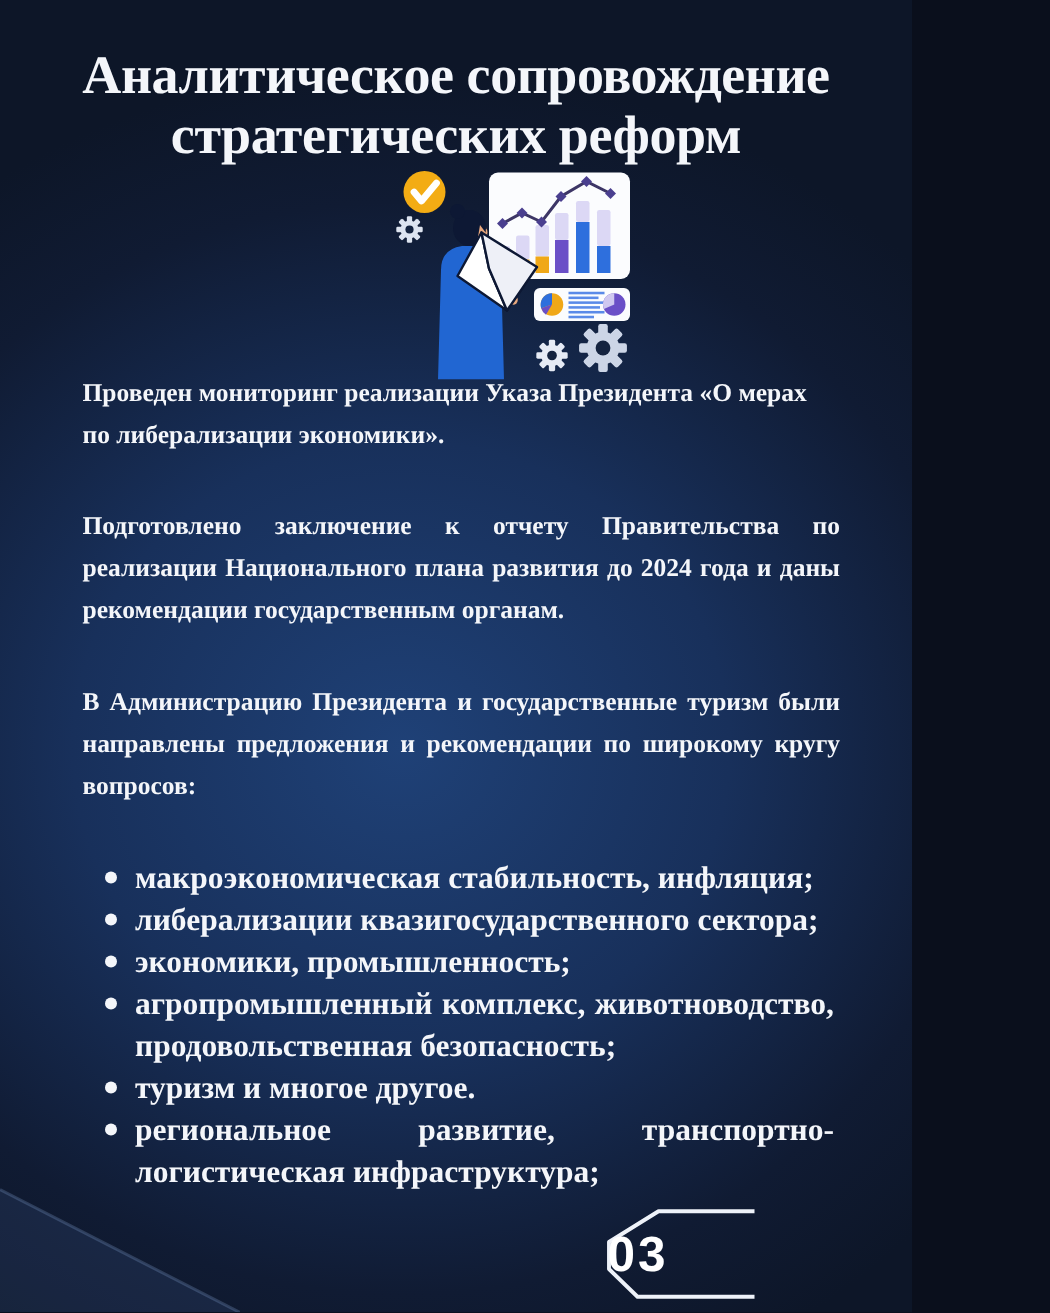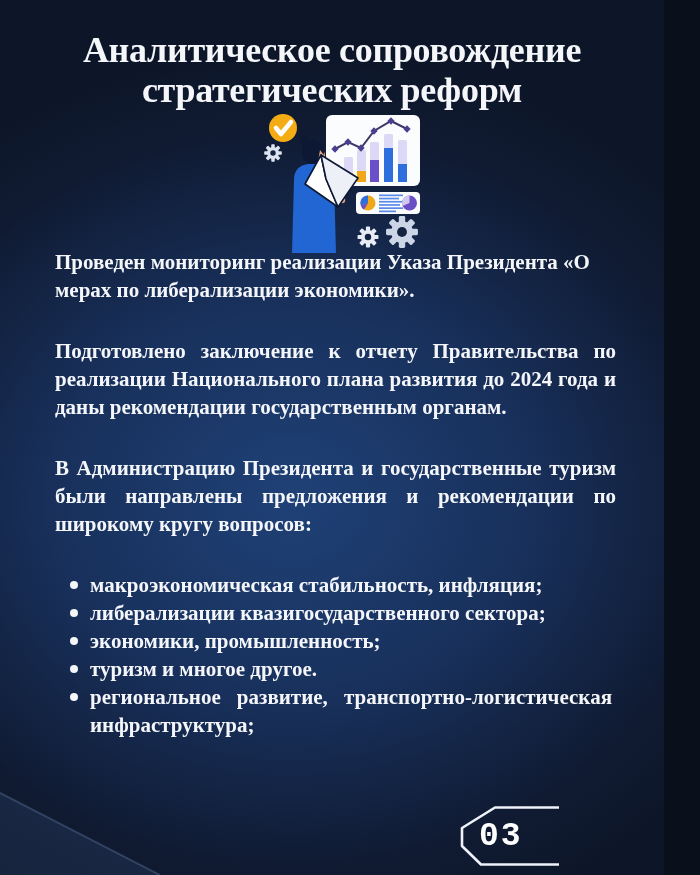--- a/index.html
+++ b/index.html
@@ -1,52 +1,52 @@
 <!DOCTYPE html>
 <html><head>
 <meta charset="utf-8">
 <style>
   html,body{margin:0;padding:0;background:#0a0f1c;}
   .slide{
     position:relative;
-    width:664px;height:875px;
+    width:608px;height:875px;
     overflow:hidden;
     background:
       radial-gradient(ellipse 80% 52% at 44% 57%, #1f4177 0%, #18305b 45%, #101b33 80%, #0d1628 100%);
     font-family:"Liberation Serif","DejaVu Serif",serif;
     color:#f4f6fa;
   }
   .title{
     position:absolute;top:30px;left:0;right:0;
     margin:0;text-align:center;
     font-size:36px;line-height:1.12;font-weight:700;
     letter-spacing:-0.3px;color:#f4f6fa;
   }
   .illustration{position:absolute;left:250px;top:108px;width:200px;height:145px;}
   .content{position:absolute;left:55px;right:48px;top:248px;}
   .para{
     margin:0 0 33px 0;
-    font-size:21px;line-height:28px;font-weight:700;
+    font-size:17px;line-height:28px;font-weight:700;
     text-align:justify;text-align-last:left;
   }
   .para.first{text-align:left;}
   .bullets{list-style:none;margin:9px 4px 0 0;padding:0 0 0 15px;}
   .bullets li{
     position:relative;padding-left:20px;
     font-size:21px;line-height:28px;font-weight:700;
     text-align:justify;text-align-last:left;
   }
   .bullets li .dot{
     position:absolute;left:0;top:10px;width:8px;height:8px;
     border-radius:50%;background:#f4f6fa;
   }
   .page-badge{position:absolute;right:0;bottom:8px;width:215px;height:62px;}
   .page-badge .num{
-    position:absolute;left:30px;top:50%;transform:translateY(-50%);
-    font-family:Liberation Mono, monospace;
+    position:absolute;left:12px;top:50%;transform:translateY(-50%);
+    font-family:Liberation Sans, sans-serif;
     font-size:33px;font-weight:700;letter-spacing:2px;color:#ffffff;
   }
   .corner-accent{position:absolute;left:0;bottom:0;}
 </style>
 </head>
 <body>
 
 <div class="slide">
 
   <svg class="corner-accent" width="160" height="90">
@@ -162,20 +162,21 @@
   </div>
 
   <div class="content">
     <p class="para first">Проведен мониторинг реализации Указа Президента «О мерах по либерализации экономики».</p>
     <p class="para">Подготовлено заключение к отчету Правительства по реализации Национального плана развития до 2024 года и даны рекомендации государственным органам.</p>
     <p class="para">В Администрацию Президента и государственные туризм были направлены предложения и рекомендации по широкому кругу вопросов:</p>
     <ul class="bullets">
       <li><span class="dot"></span><span>макроэкономическая стабильность, инфляция;</span></li>
       <li><span class="dot"></span><span>либерализации квазигосударственного сектора;</span></li>
       <li><span class="dot"></span><span>экономики, промышленность;</span></li>
+      <li><span class="dot"></span><span>агропромышленный комплекс, животноводство, продовольственная безопасность;</span></li>
       <li><span class="dot"></span><span>туризм и многое другое.</span></li>
       <li><span class="dot"></span><span>региональное развитие, транспортно-логистическая инфраструктура;</span></li>
     </ul>
   </div>
 
   <div class="page-badge">
     <svg width="215" height="62" viewBox="0 0 215 62">
       <defs>
         <linearGradient id="fadeR" x1="0" y1="0" x2="1" y2="0">
           <stop offset="0" stop-color="#eef2f9" stop-opacity="0.95"></stop>

